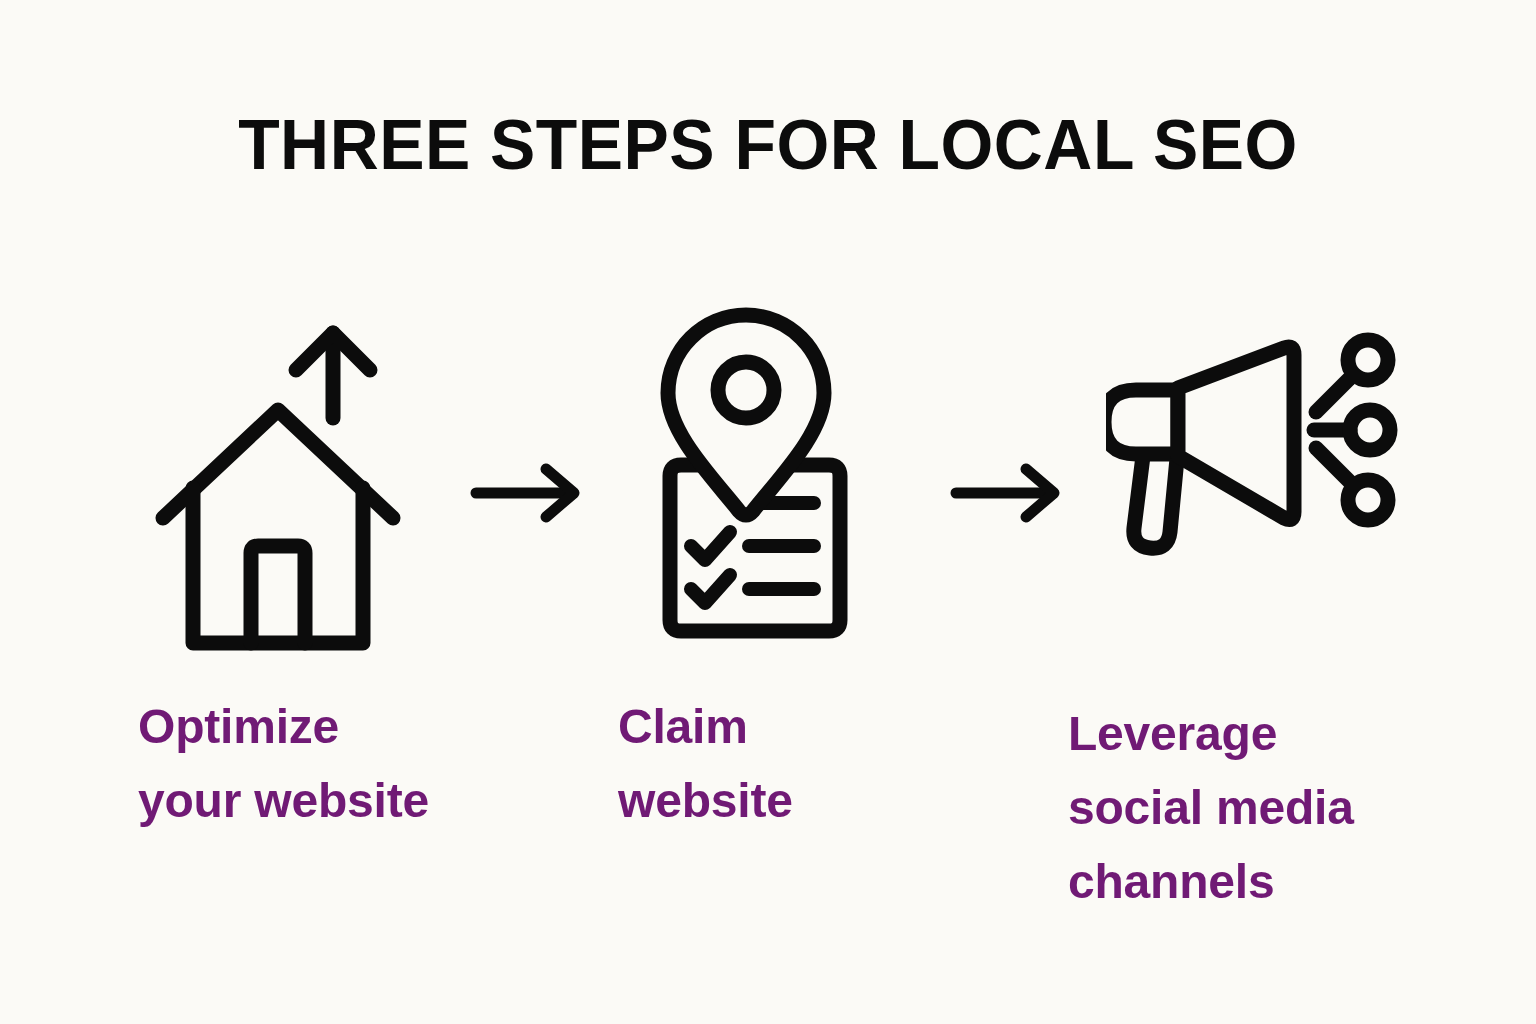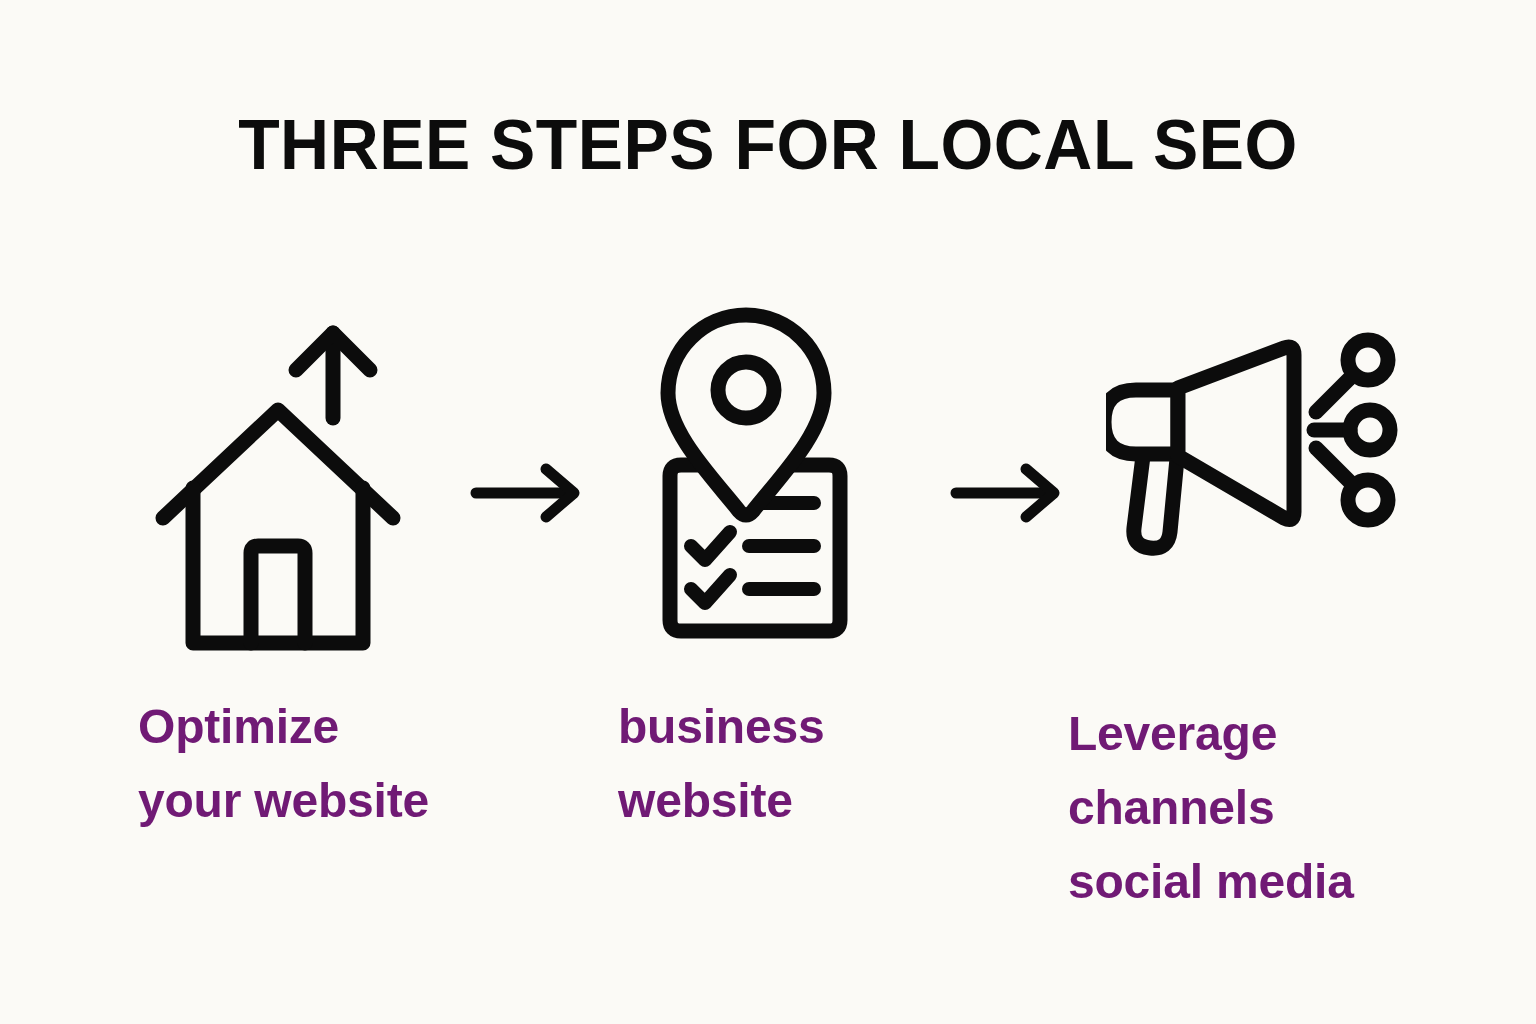--- a/index.html
+++ b/index.html
@@ -186,27 +186,27 @@
   <div class="captions">
 
     <div class="caption-cell">
       <span class="cline">Optimize</span>
       <span class="cline">your website</span>
     </div>
 
     <div class="caption-gap"></div>
 
     <div class="caption-cell">
-      <span class="cline">business</span>
+      <span class="cline">Claim</span>
       <span class="cline">website</span>
     </div>
 
     <div class="caption-gap"></div>
 
     <div class="caption-cell caption-wide">
       <span class="cline">Leverage</span>
+      <span class="cline">social media</span>
       <span class="cline">channels</span>
-      <span class="cline">social media</span>
     </div>
 
   </div>
 
 </div>
 
 </body></html>

